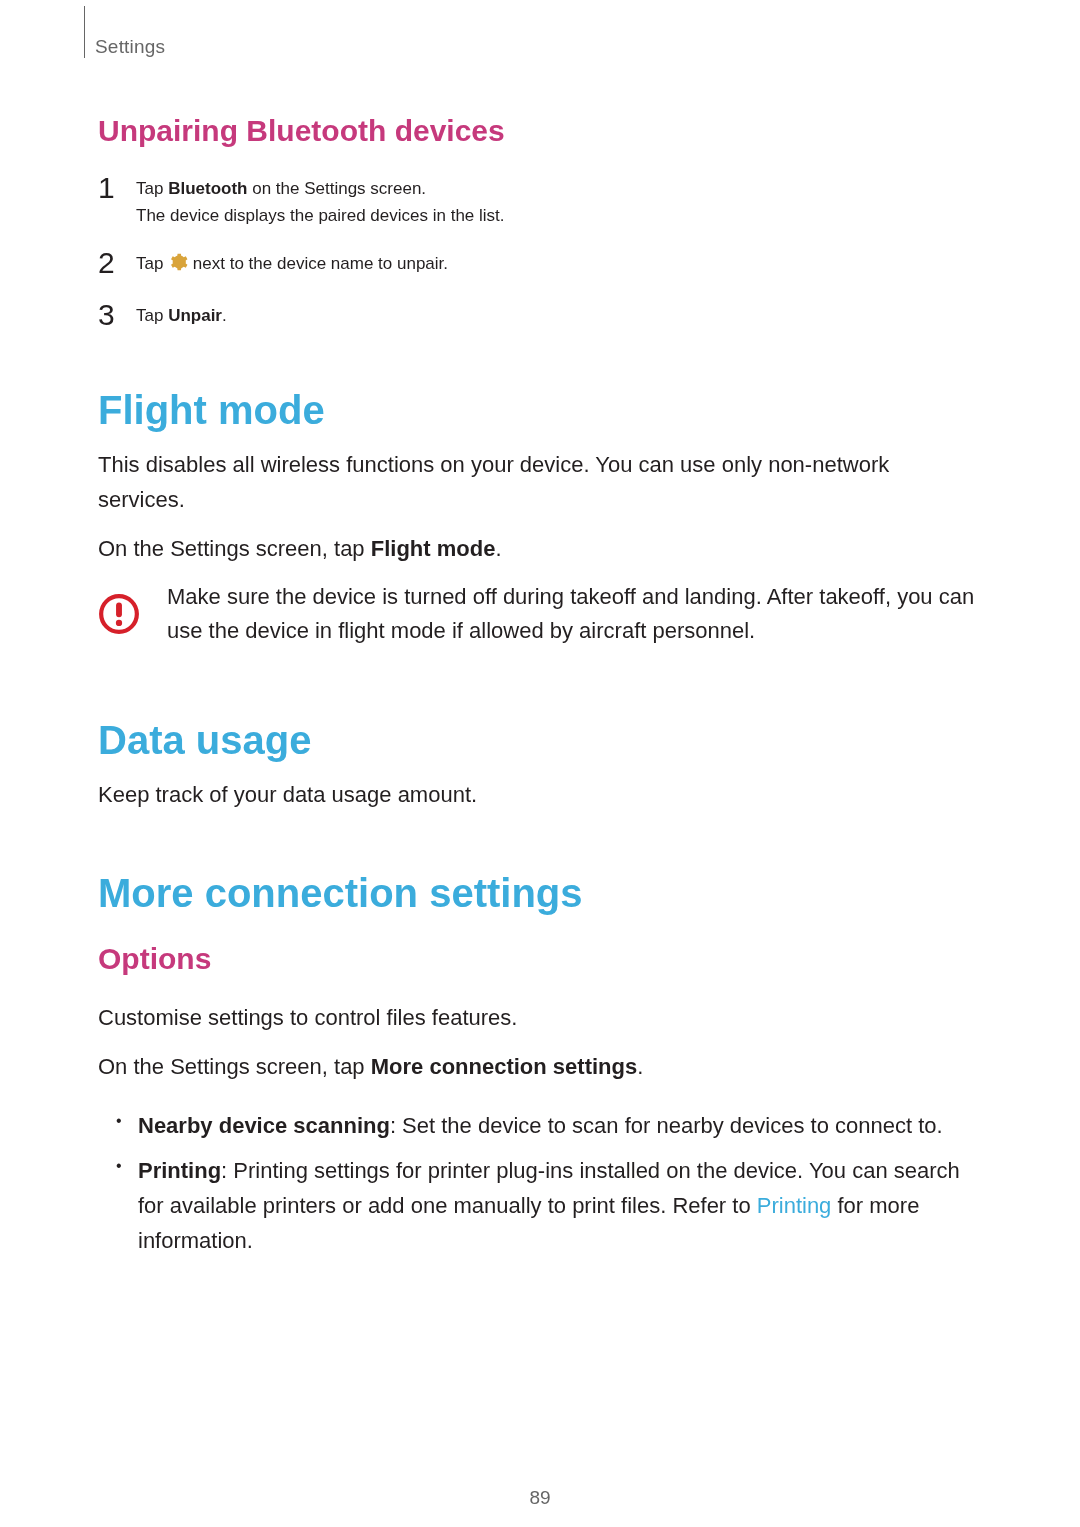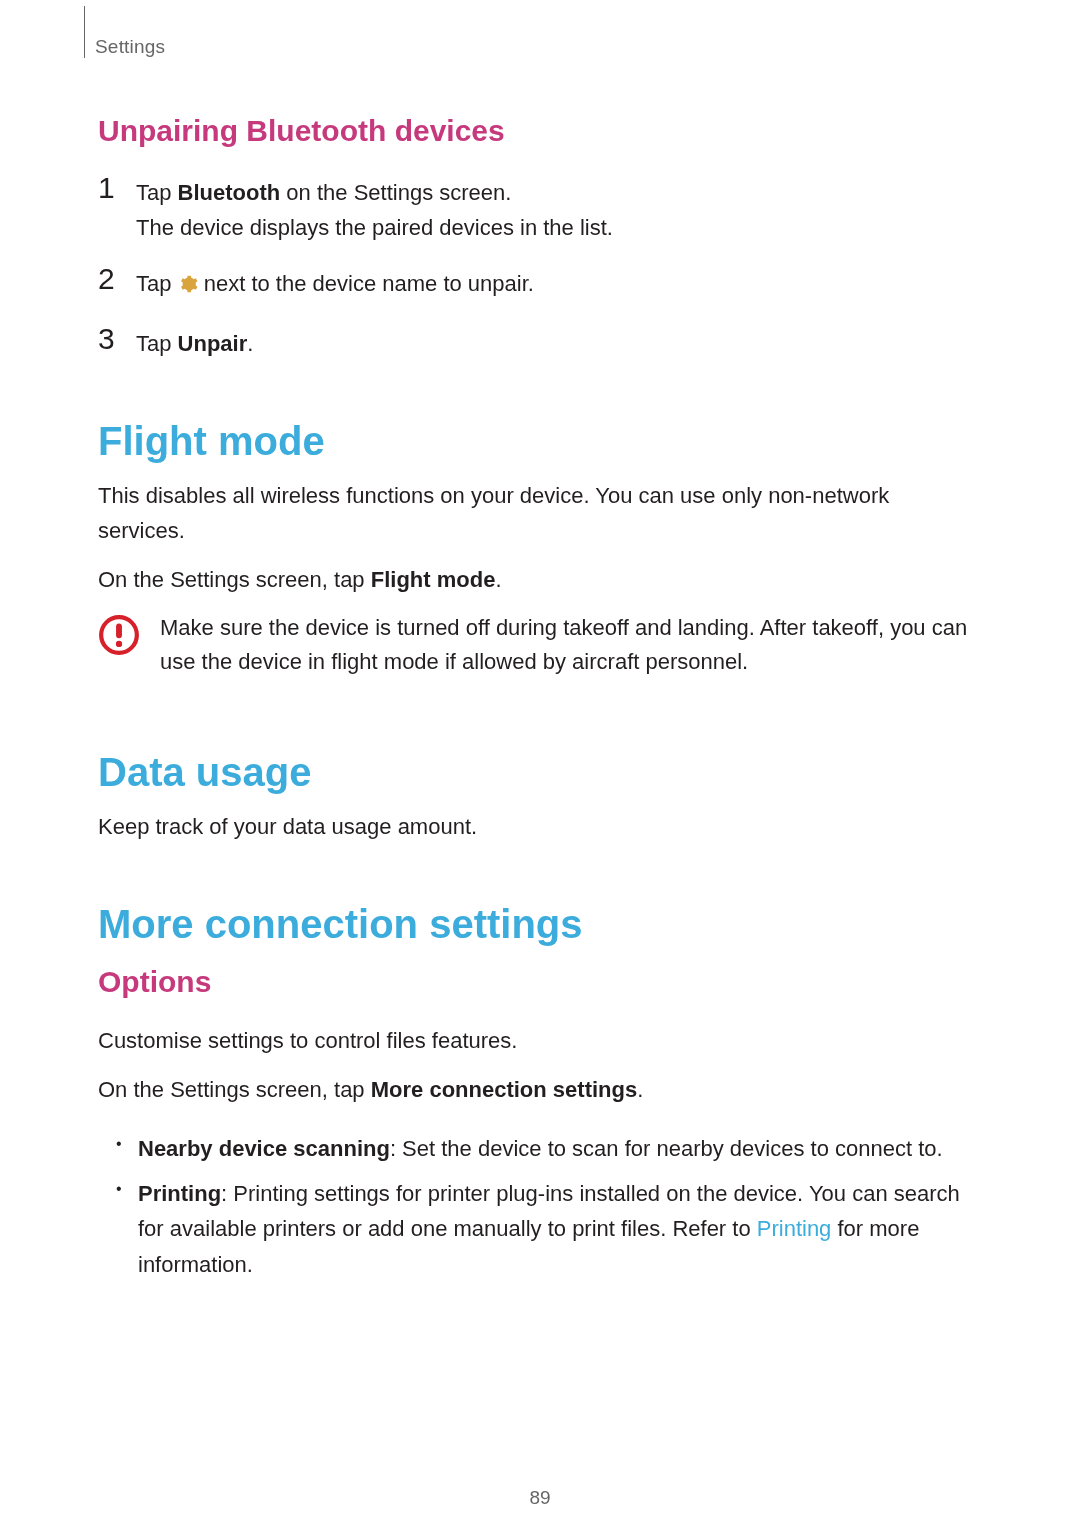--- a/index.html
+++ b/index.html
@@ -51,38 +51,38 @@
   .step .num {
     font-size: 30px;
     font-weight: 400;
     width: 38px;
     flex: 0 0 38px;
     line-height: 1;
     padding-top: 1px;
     font-family: "Segoe UI Light", "Helvetica Neue Light", Arial, sans-serif;
   }
   .step .body {
-    font-size: 22px;
+    font-size: 17px;
     line-height: 1.6;
     padding-top: 3px;
   }
   p.body {
     font-size: 22px;
     line-height: 1.6;
     margin: 0 0 14px 0;
   }
   b { font-weight: 700; }
   .gear-icon {
     display: inline-block;
     vertical-align: -3px;
   }
   .notice {
     display: flex;
-    align-items: flex-start;
-    gap: 20px;
+    align-items: center;
+    gap: 27px;
   }
   .notice .icon {
     flex: 0 0 42px;
     padding-top: 3px;
   }
   .notice .txt {
     font-size: 22px;
     line-height: 1.55;
   }
   ul.opts {
@@ -167,21 +167,21 @@
         <circle cx="20" cy="28.5" r="3" fill="#d6202a"></circle>
       </svg>
     </div>
     <div class="txt">Make sure the device is turned off during takeoff and landing. After takeoff, you can use the device in flight mode if allowed by aircraft personnel.</div>
   </div>
 
   <h1 class="section" style="margin-top:70px">Data usage</h1>
   <p class="body">Keep track of your data usage amount.</p>
 
   <h1 class="section" style="margin-top:58px">More connection settings</h1>
-  <h2 class="sub" style="margin-top:18px">Options</h2>
+  <h2 class="sub" style="margin-top:26px">Options</h2>
   <p class="body">Customise settings to control files features.</p>
   <p class="body">
     <span>On the Settings screen, tap </span><b>More connection settings</b><span>.</span>
   </p>
   <ul class="opts">
     <li>
       <b>Nearby device scanning</b><span>: Set the device to scan for nearby devices to connect to.</span>
     </li>
     <li>
       <b>Printing</b><span>: Printing settings for printer plug-ins installed on the device. You can search for available printers or add one manually to print files. Refer to </span><a class="link" href="#">Printing</a><span> for more information.</span>

